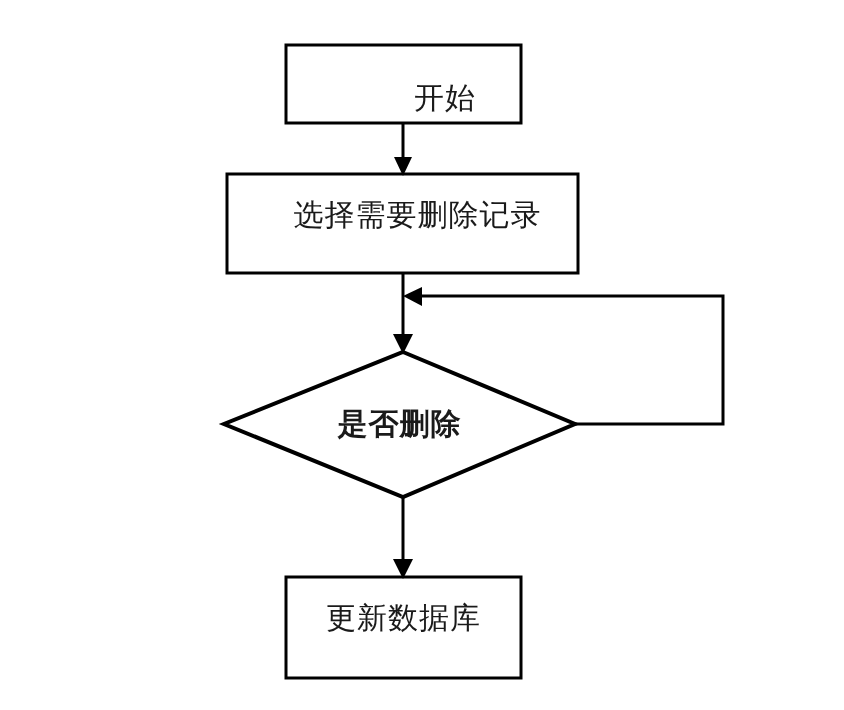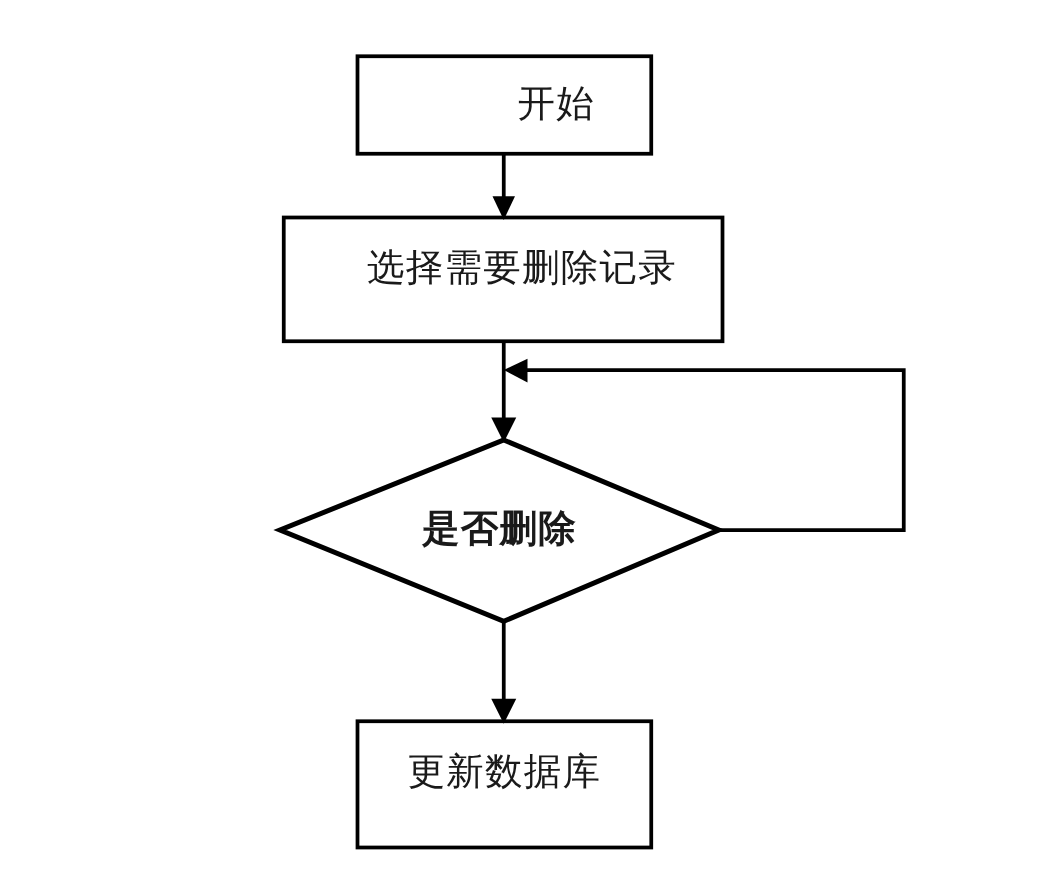--- a/index.html
+++ b/index.html
@@ -31,21 +31,21 @@
     position: absolute;
     text-align: center;
     color: #1a1a1a;
     font-family: "Liberation Serif", "DejaVu Serif", serif;
     font-size: 30px;
     line-height: 1;
     white-space: nowrap;
     letter-spacing: 1px;
     user-select: none;
   }
-  #text-start        { left: 286px; top: 69px;  width: 266px; padding-left: 26px; }
+  #text-start        { left: 286px; top: 83px;  width: 266px; padding-left: 26px; }
   #text-select       { left: 227px; top: 200px; width: 351px; padding-left: 15px; }
   #text-decision     { left: 224px; top: 409px; width: 351px; font-weight: bold; }
   #text-update       { left: 286px; top: 603px; width: 235px; }
 </style>
 </head>
 <body>
 
 <div id="flowchart-canvas">
 
   <svg id="flowchart-svg" viewBox="0 0 844 710" xmlns="http://www.w3.org/2000/svg">

